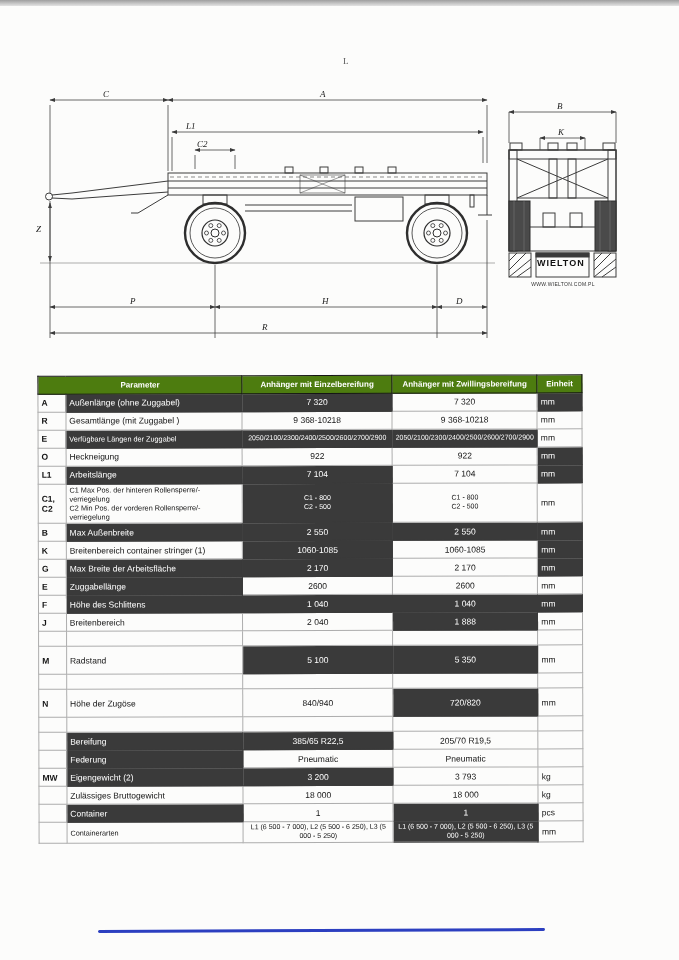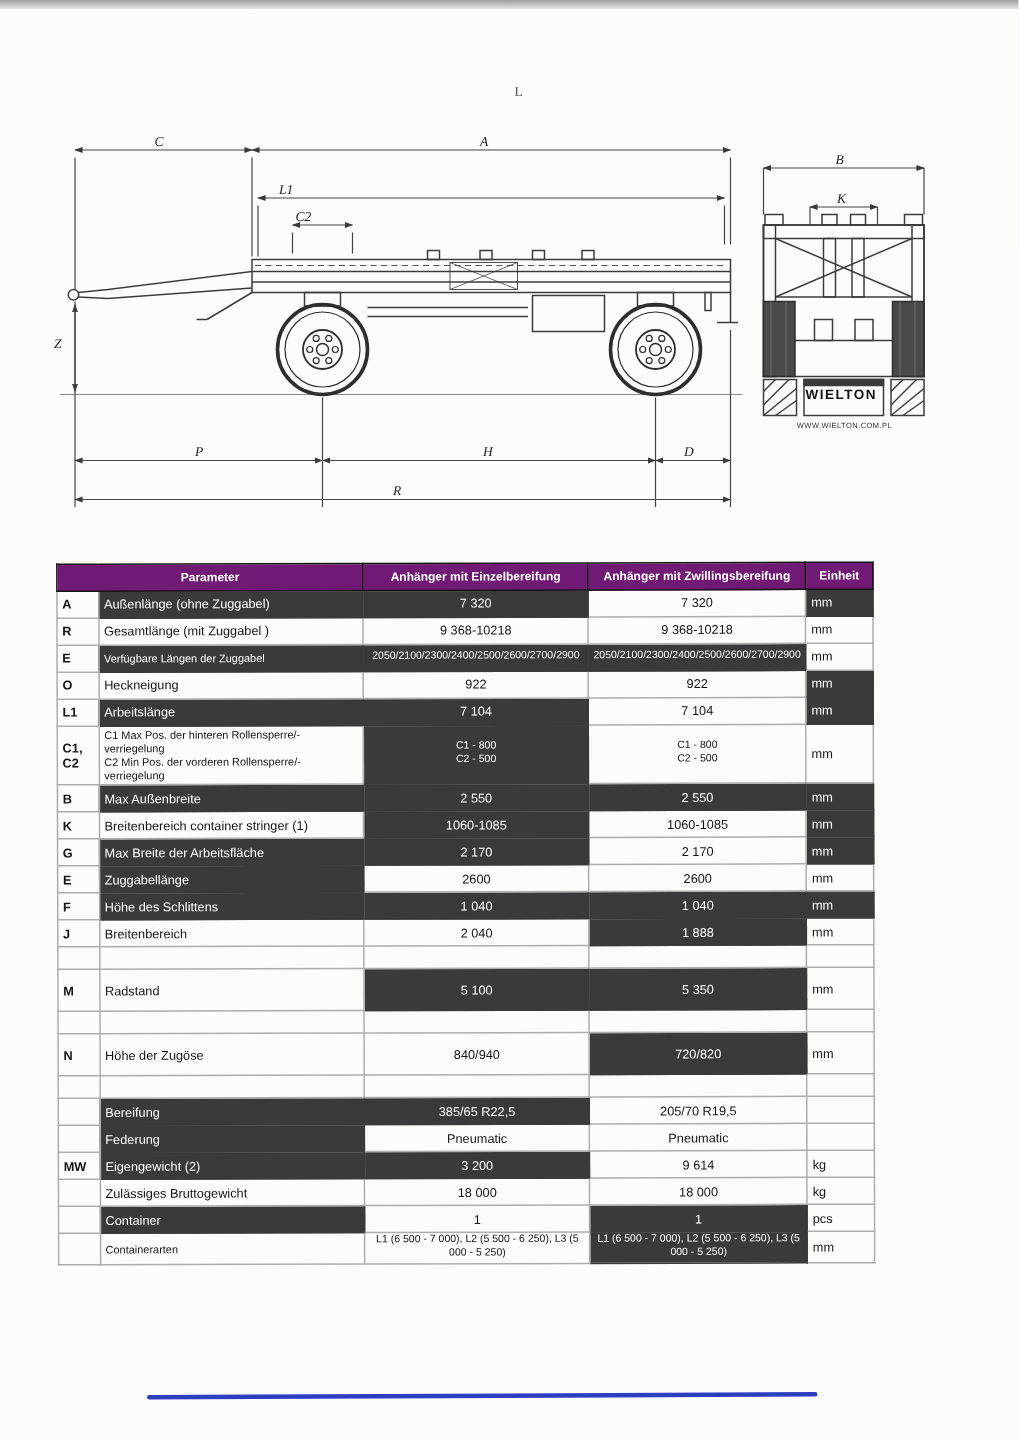--- a/index.html
+++ b/index.html
@@ -20,21 +20,21 @@
                  font-size:9px; font-weight:bold; letter-spacing:1px; color:#111; }
   .brand-url { position:absolute; left:518px; top:226px; width:90px; text-align:center;
                font-size:5px; letter-spacing:.3px; color:#333; }
 
   
   .spec-table { position:absolute; left:38px; top:375px; width:545px;
                 border-collapse:collapse; font-size:8.5px; color:#141414;
                 transform:rotate(-0.15deg); border:1px solid #8d8d8d; }
   .spec-table th, .spec-table td { border:1px solid #adadad; padding:1px 3px;
                 vertical-align:middle; line-height:1.25; }
-  .spec-table thead th { background:#701a75; color:#fff; font-size:8px; font-weight:bold;
+  .spec-table thead th { background:#4d7c0f; color:#fff; font-size:8px; font-weight:bold;
                 height:18px; text-align:center; border-color:#141414; }
   .spec-table tr { height:18px; }
   .spec-table tr.spacer { height:15px; }
   .spec-table tr.tall { height:28px; }
   td.code  { width:28px;  font-weight:bold; text-align:left; }
   td.param { width:180px; text-align:left; white-space:pre-line; }
   td.val1  { width:150px; text-align:center; white-space:pre-line; }
   td.val2  { width:142px; text-align:center; white-space:pre-line; }
   td.unit  { width:45px;  text-align:left; }
   td.dark  { background:#3a3a3a; color:#fff; border-color:#3a3a3a; }
@@ -359,21 +359,21 @@
           <td class="code"></td>
           <td class="param dark">Federung</td>
           <td class="val1">Pneumatic</td>
           <td class="val2">Pneumatic</td>
           <td class="unit"></td>
         </tr>
         <tr>
           <td class="code">MW</td>
           <td class="param dark">Eigengewicht (2)</td>
           <td class="val1 dark">3 200</td>
-          <td class="val2">9 614</td>
+          <td class="val2">3 793</td>
           <td class="unit">kg</td>
         </tr>
         <tr>
           <td class="code"></td>
           <td class="param">Zulässiges Bruttogewicht</td>
           <td class="val1">18 000</td>
           <td class="val2">18 000</td>
           <td class="unit">kg</td>
         </tr>
         <tr>

